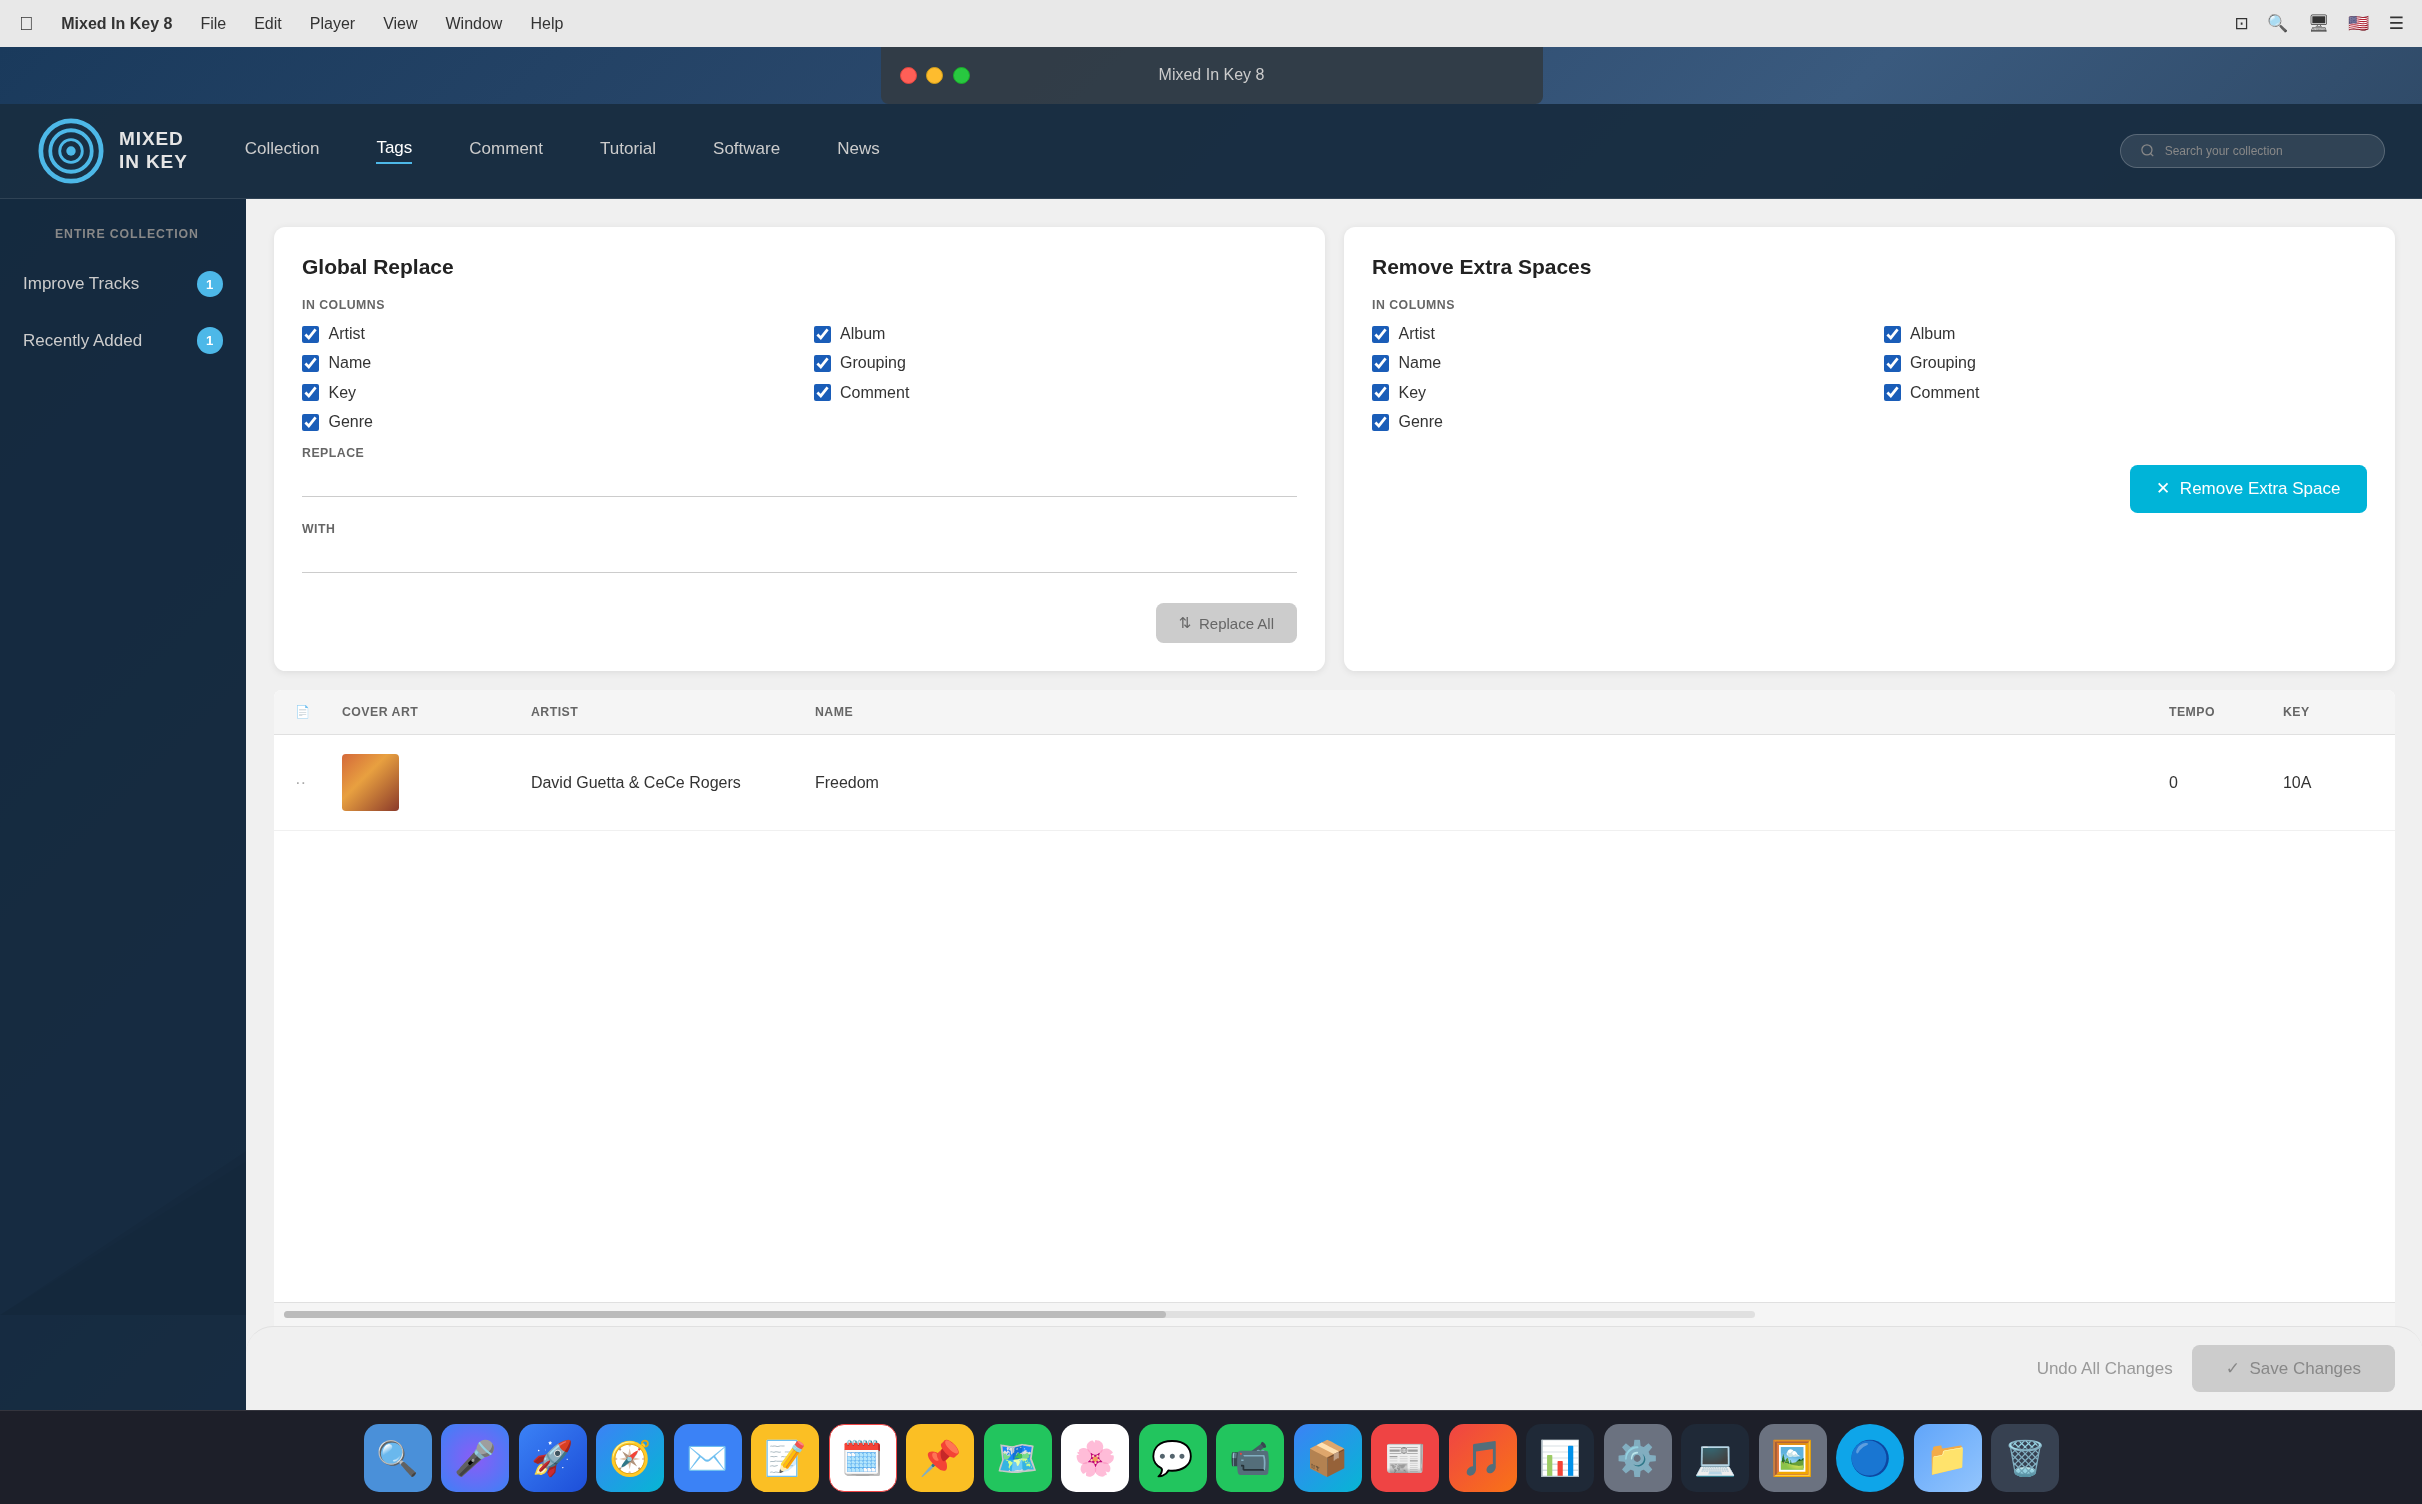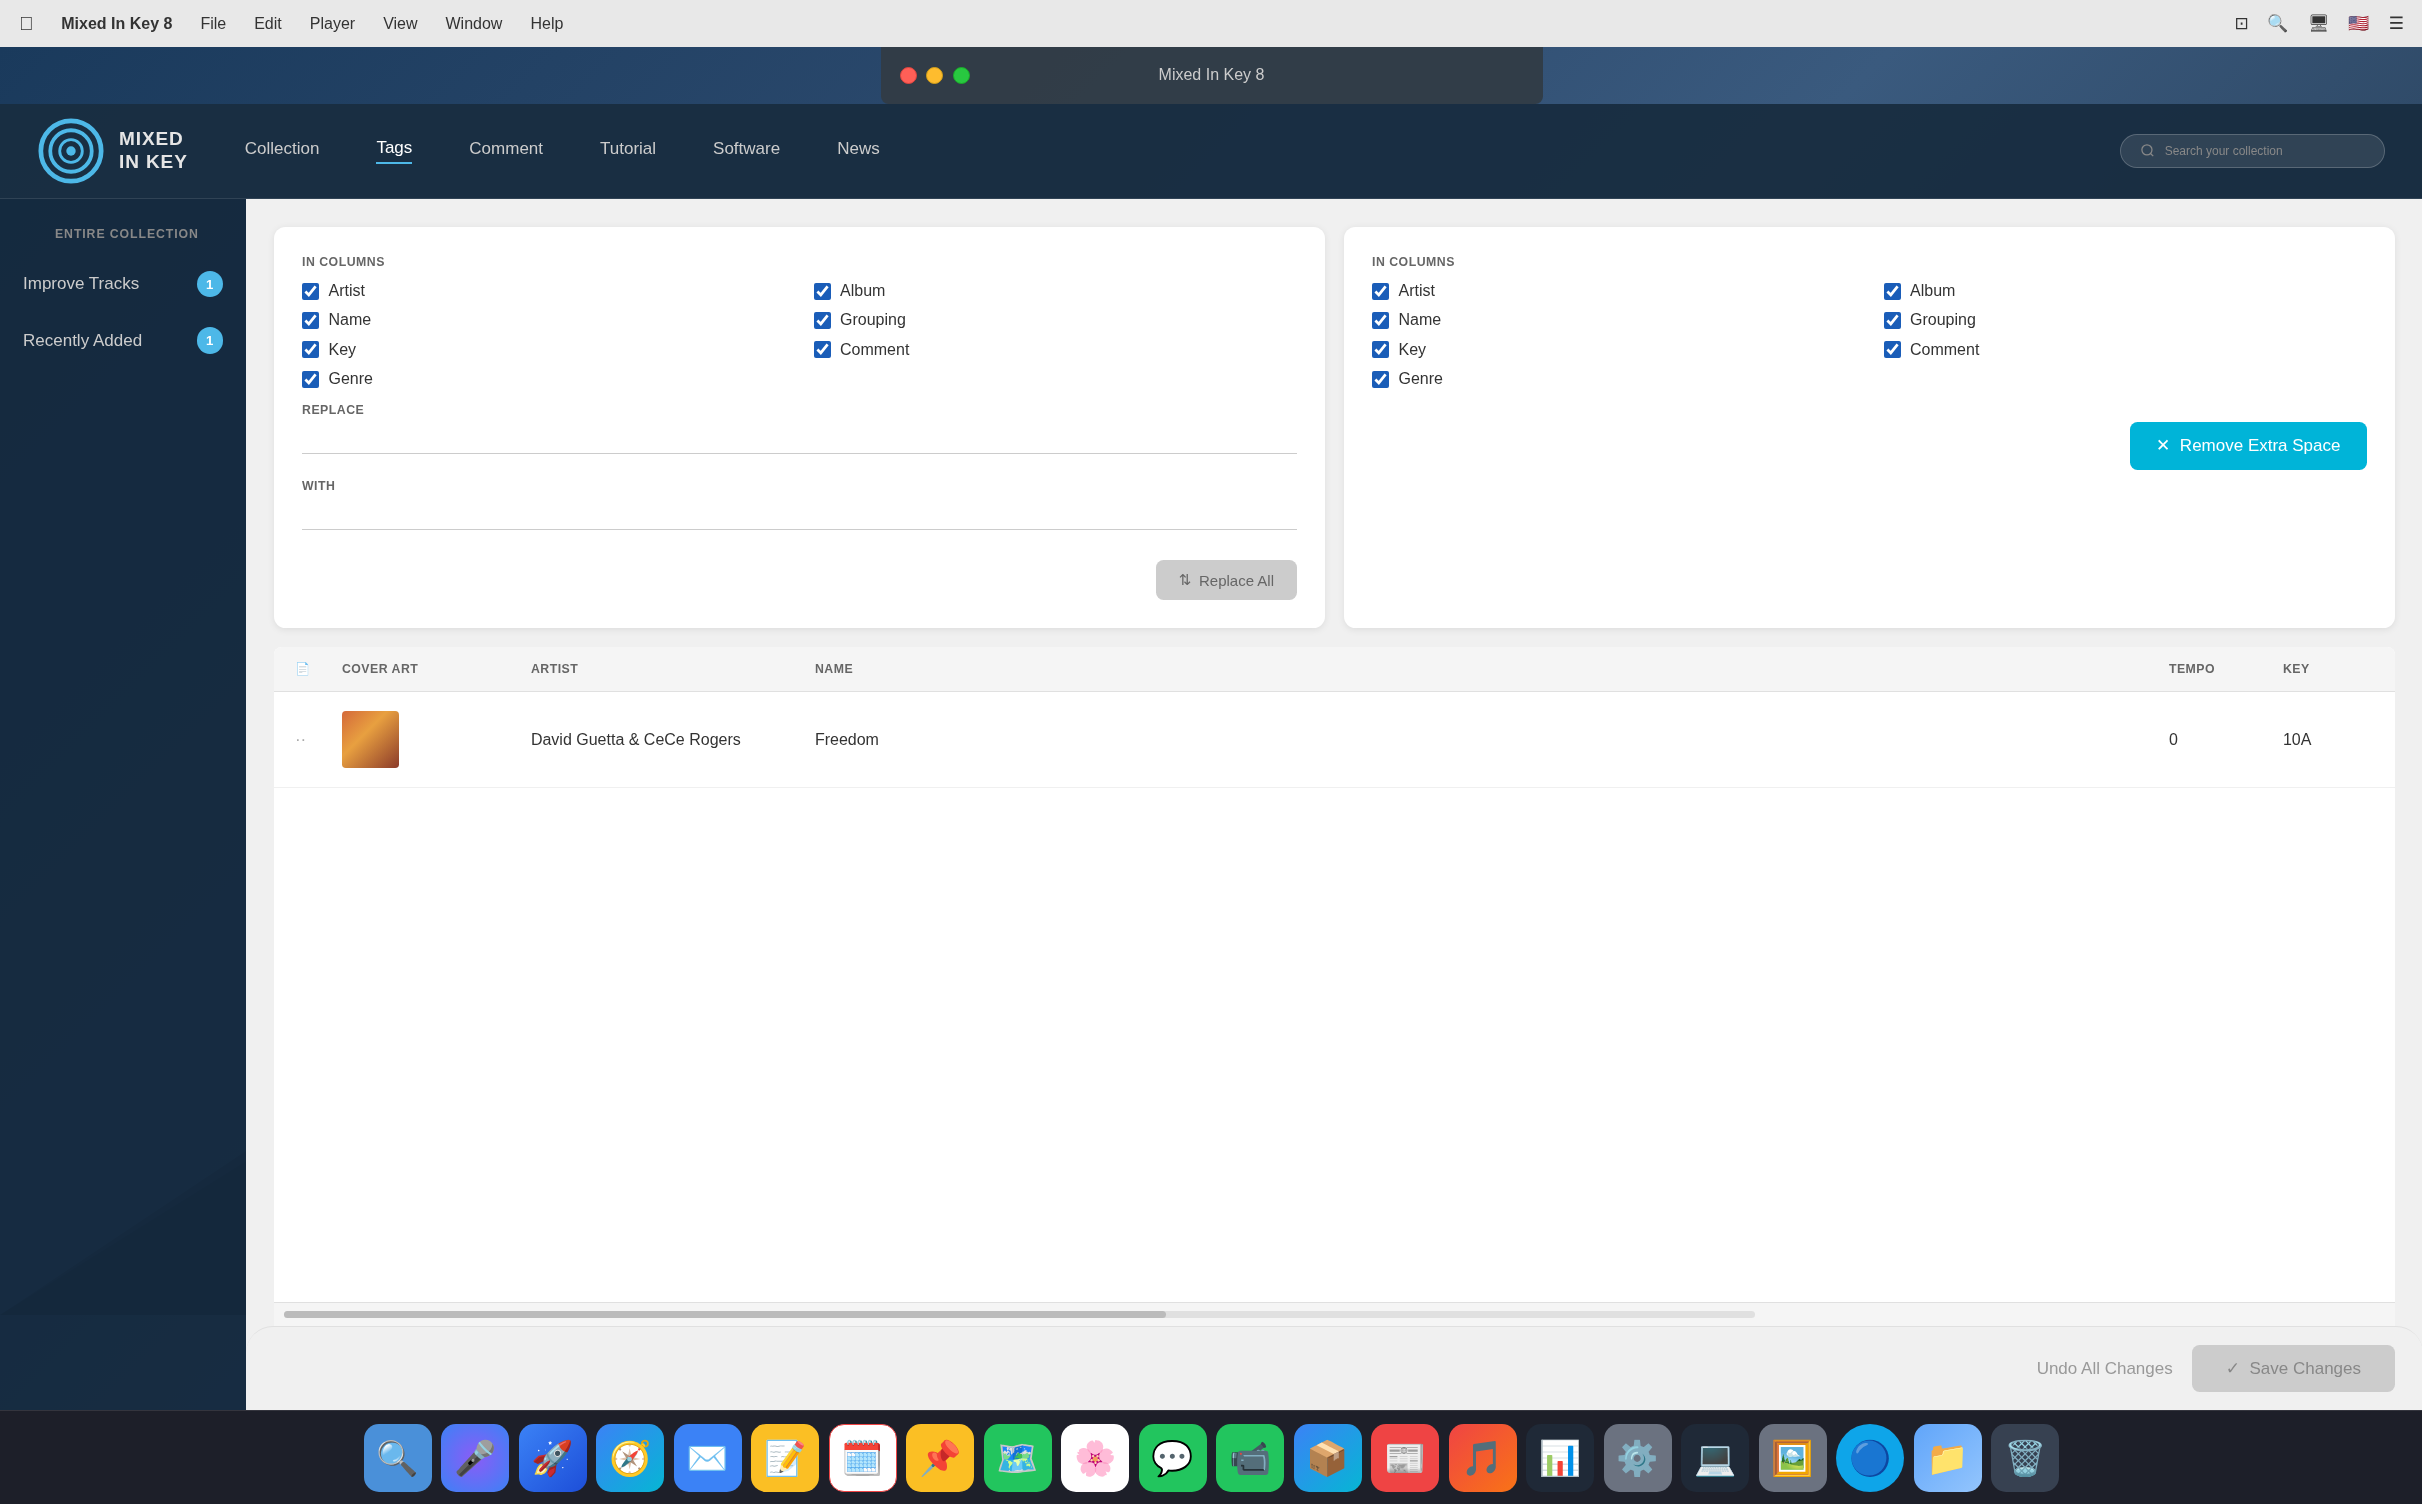--- a/index.html
+++ b/index.html
@@ -575,20 +575,21 @@
           <span>Recently Added</span>
           <div class="sidebar-badge">1</div>
         </div>
       </div>
 
       <div class="content-area">
 
         <div class="top-panels">
 
           <div class="panel">
+            <div class="panel-title">Global Replace</div>
             <div class="panel-section-label">IN COLUMNS</div>
             <div class="checkbox-grid">
               <label class="checkbox-item">
                 <input type="checkbox" checked="" style=""> Artist
               </label>
               <label class="checkbox-item">
                 <input type="checkbox" checked="" style=""> Album
               </label>
               <label class="checkbox-item">
                 <input type="checkbox" checked="" style=""> Name
@@ -612,20 +613,21 @@
               <div class="with-label">WITH</div>
               <input type="text" class="replace-input" value="" style="">
               <button class="replace-btn">
                 <span>⇅</span>
                 <span>Replace All</span>
               </button>
             </div>
           </div>
 
           <div class="panel">
+            <div class="panel-title">Remove Extra Spaces</div>
             <div class="panel-section-label">IN COLUMNS</div>
             <div class="checkbox-grid">
               <label class="checkbox-item">
                 <input type="checkbox" checked="" style=""> Artist
               </label>
               <label class="checkbox-item">
                 <input type="checkbox" checked="" style=""> Album
               </label>
               <label class="checkbox-item">
                 <input type="checkbox" checked="" style=""> Name

